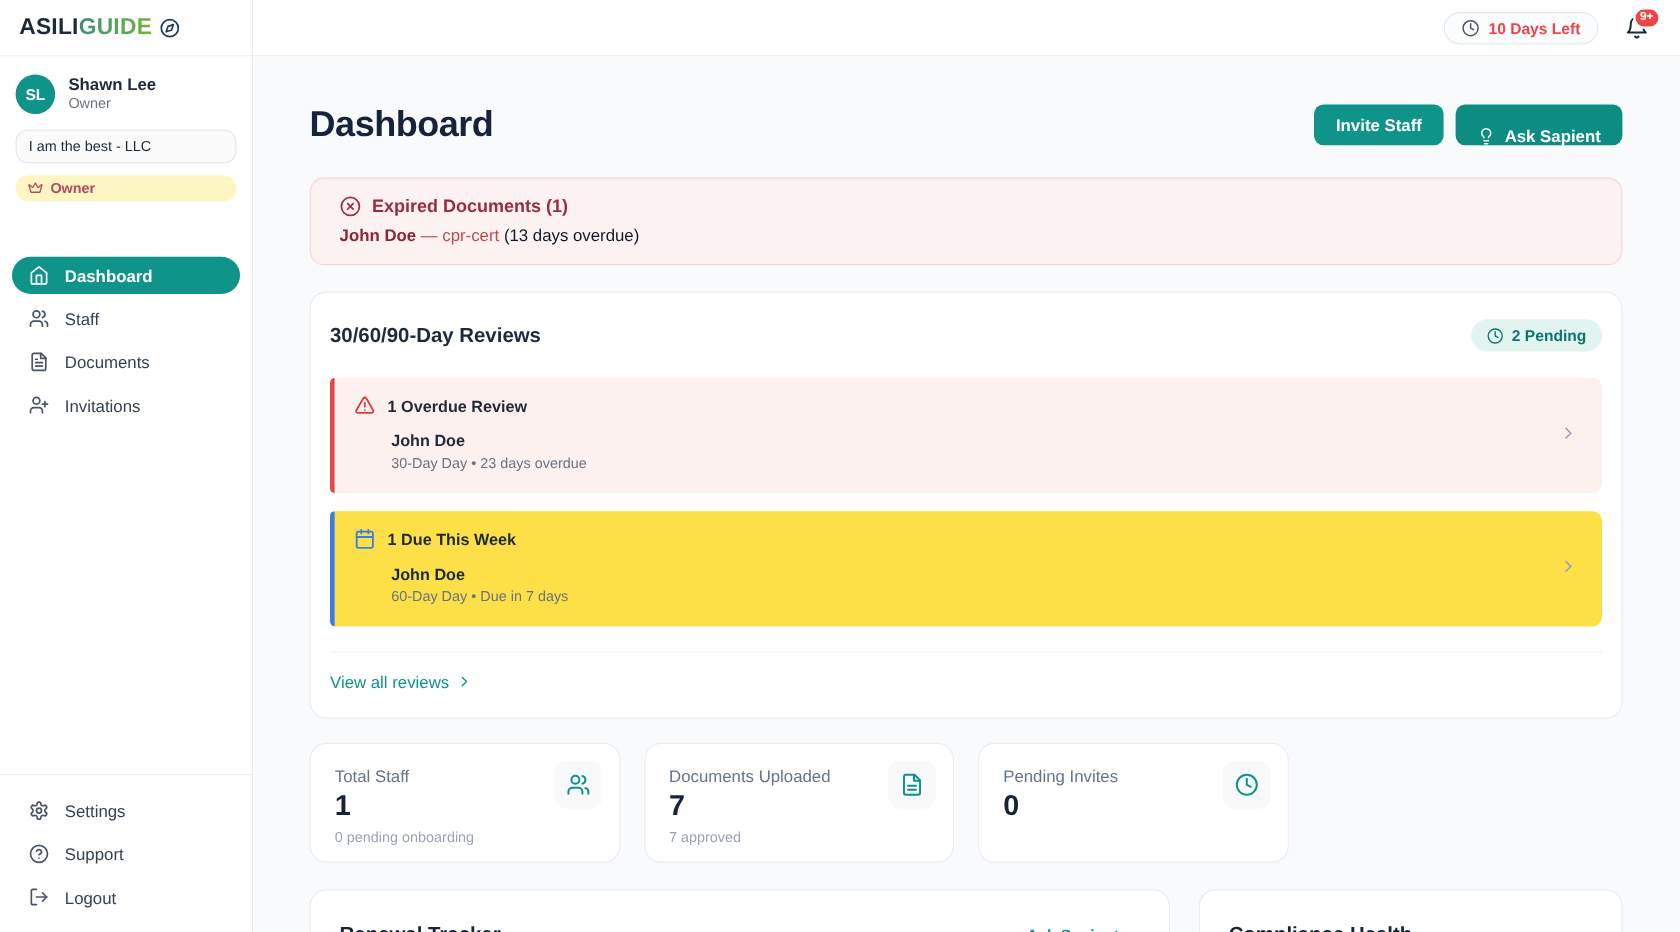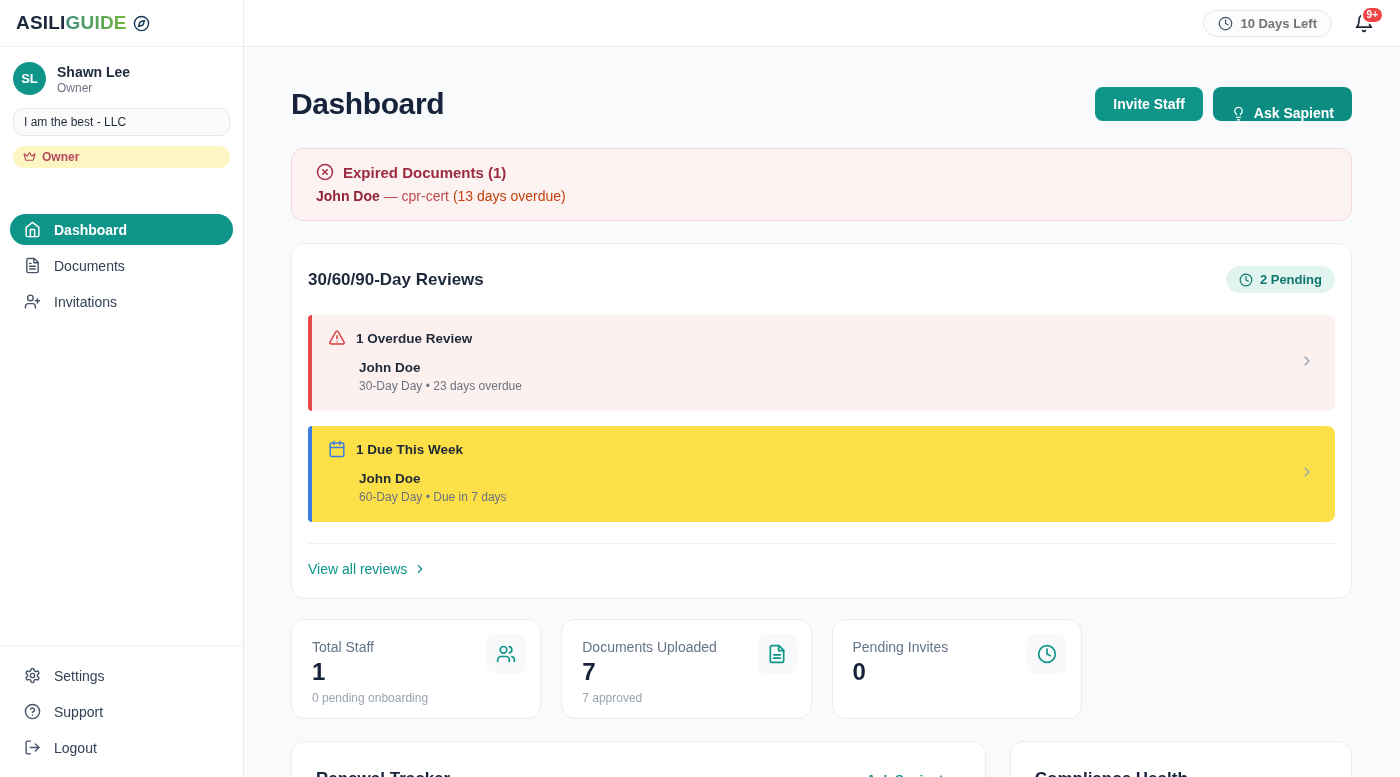--- a/index.html
+++ b/index.html
@@ -7,40 +7,40 @@
   body {
     font-family: "Liberation Sans", sans-serif;
     display: flex;
     background: #ffffff;
     color: #1e293b;
   }
   svg { display: block; }
 
   
   .sidebar {
-    width: 244px; flex-shrink: 0;
+    width: 211px; flex-shrink: 0;
     background: #fff;
     border-right: 1px solid #e7eaee;
     display: flex; flex-direction: column;
   }
   .logo-area {
     height: 47px; flex-shrink: 0;
     display: flex; align-items: center; gap: 4px;
     padding: 0 16px;
     border-bottom: 1px solid #eef0f3;
   }
   .logo-text { font-size: 19px; font-weight: 800; letter-spacing: 0.2px; display: flex; }
   .logo-part2 {
     background: linear-gradient(90deg, #3d8f7a, #72b53a);
     -webkit-background-clip: text; background-clip: text; color: transparent;
   }
   .logo-compass { color: #1b3a5c; margin-left: 2px; }
 
   .profile { padding: 15px 13px 18px; }
-  .profile-row { display: flex; align-items: flex-end; gap: 11px; }
+  .profile-row { display: flex; align-items: flex-start; gap: 11px; }
   .avatar {
     width: 33px; height: 33px; border-radius: 50%;
     background: #0e9488; color: #fff;
     font-size: 13px; font-weight: 700;
     display: flex; align-items: center; justify-content: center;
   }
   .profile-name { font-size: 14px; font-weight: 700; color: #1e293b; }
   .profile-role { font-size: 12px; color: #6b7280; margin-top: 1px; }
   .company-select {
     margin-top: 13px; width: 100%;
@@ -80,21 +80,21 @@
   .topbar {
     height: 47px; flex-shrink: 0; background: #fff;
     border-bottom: 1px solid #e9ebee;
     display: flex; align-items: center; justify-content: flex-end;
     gap: 22px; padding: 0 26px;
   }
   .trial-pill {
     display: flex; align-items: center; gap: 7px;
     border: 1px solid #e4e8ed; background: #fbfcfd;
     border-radius: 999px; padding: 5px 14px;
-    font-size: 13px; font-weight: 600; color: #737373;
+    font-size: 13px; font-weight: 600; color: #ef4444;
     cursor: pointer;
   }
   .trial-pill svg { color: #475569; }
   .bell-wrap { position: relative; cursor: pointer; }
   .bell-wrap svg { color: #1f2937; }
   .bell-badge {
     position: absolute; top: -7px; right: -10px;
     background: #ee4444; color: #fff;
     font-size: 10px; font-weight: 700;
     padding: 2px 4px; border-radius: 999px; border: 2px solid #fff;
@@ -119,21 +119,21 @@
   .alert {
     background: #fdf2f2; border: 1px solid #f6d7d7; border-radius: 12px;
     padding: 14px 24px 16px; margin-bottom: 22px;
   }
   .alert-title-row { display: flex; align-items: center; gap: 9px; }
   .alert-title-row svg { color: #a13144; }
   .alert-title { font-size: 15px; font-weight: 700; color: #9b2b3e; }
   .alert-line { margin-top: 7px; font-size: 14px; }
   .alert-person { font-weight: 700; color: #8f2433; }
   .alert-sep, .alert-doc { color: #c14a4a; }
-  .alert-overdue { color: #c2410c; }
+  .alert-overdue { color: #0f172a; }
 
   
   .card {
     background: #fff; border: 1px solid #e9edf2; border-radius: 14px;
   }
   .reviews-card { padding: 22px 16px 20px; margin-bottom: 20px; }
   .reviews-head { display: flex; align-items: center; justify-content: space-between; margin-bottom: 22px; }
   .reviews-title { font-size: 17px; font-weight: 700; color: #1e293b; }
   .pending-badge {
     display: flex; align-items: center; gap: 7px;
@@ -229,20 +229,31 @@
 
   <nav class="nav">
     <div class="nav-item active">
       <span class="nav-icon">
         <svg width="17" height="17" viewBox="0 0 24 24" fill="none" stroke="currentColor" stroke-width="2" stroke-linecap="round" stroke-linejoin="round">
             <path d="m3 9 9-7 9 7v11a2 2 0 0 1-2 2H5a2 2 0 0 1-2-2z"></path>
             <path d="M9 22V12h6v10"></path>
           </svg>
       </span>
       <span>Dashboard</span>
+    </div>
+    <div class="nav-item">
+      <span class="nav-icon">
+        <svg width="17" height="17" viewBox="0 0 24 24" fill="none" stroke="currentColor" stroke-width="2" stroke-linecap="round" stroke-linejoin="round">
+            <path d="M16 21v-2a4 4 0 0 0-4-4H6a4 4 0 0 0-4 4v2"></path>
+            <circle cx="9" cy="7" r="4"></circle>
+            <path d="M22 21v-2a4 4 0 0 0-3-3.87"></path>
+            <path d="M16 3.13a4 4 0 0 1 0 7.75"></path>
+          </svg>
+      </span>
+      <span>Staff</span>
     </div>
     <div class="nav-item">
       <span class="nav-icon">
         <svg width="17" height="17" viewBox="0 0 24 24" fill="none" stroke="currentColor" stroke-width="2" stroke-linecap="round" stroke-linejoin="round">
             <path d="M14.5 2H6a2 2 0 0 0-2 2v16a2 2 0 0 0 2 2h12a2 2 0 0 0 2-2V7.5z"></path>
             <polyline points="14 2 14 8 20 8"></polyline>
             <path d="M16 13H8"></path>
             <path d="M16 17H8"></path>
             <path d="M10 9H8"></path>
           </svg>

